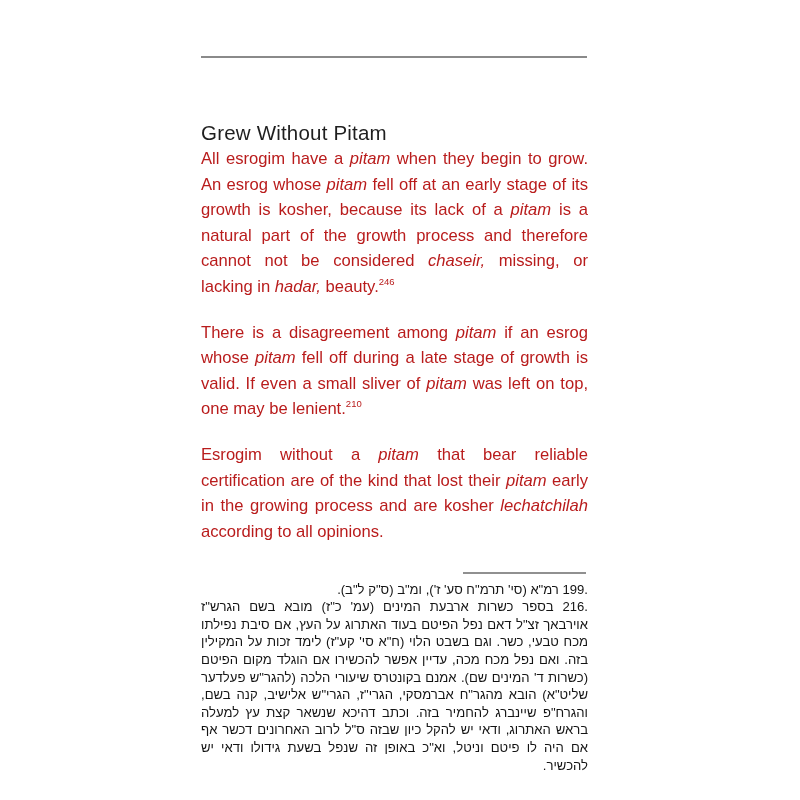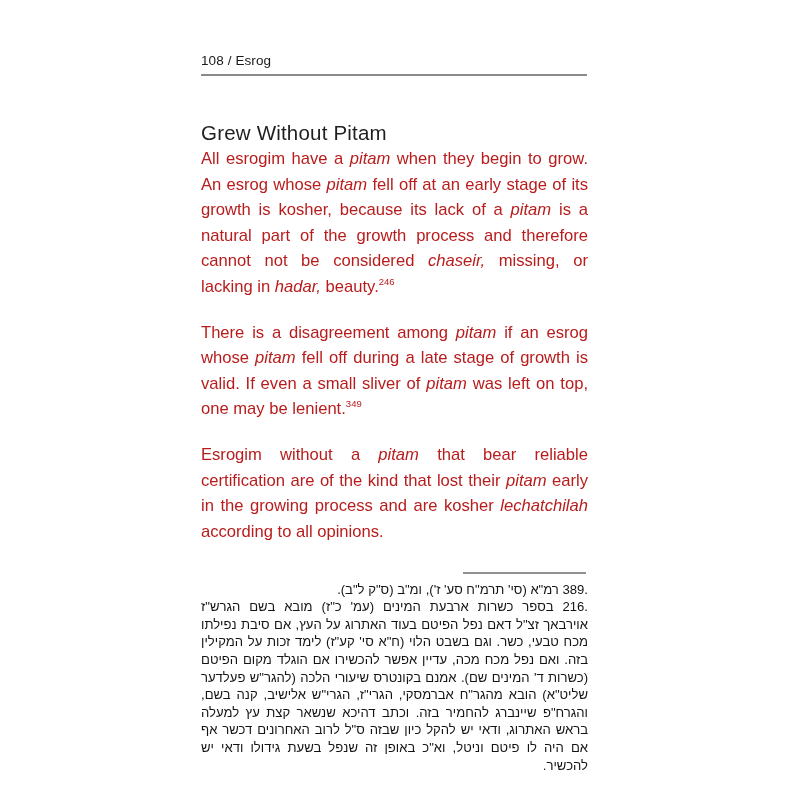--- a/index.html
+++ b/index.html
@@ -117,37 +117,36 @@
   .footnote .fn-num {
     unicode-bidi: plaintext;
   }
 </style>
 </head>
 <body>
 
 <div class="page">
 
   <div class="header-block">
-    <div class="running-head">108 / Esrog</div>
     <div class="header-rule"></div>
   </div>
 
   <h1 class="chapter-title">Grew Without Pitam</h1>
 
   <div class="body-block">
     <p class="para">All esrogim have a <em>pitam</em> when they begin to grow. An esrog whose <em>pitam</em> fell off at an early stage of its growth is kosher, because its lack of a <em>pitam</em> is a natural part of the growth process and therefore cannot not be considered <em>chaseir,</em> missing, or lacking in <em>hadar,</em> beauty.<sup>246</sup></p>
-    <p class="para">There is a disagreement among <em>pitam</em> if an esrog whose <em>pitam</em> fell off during a late stage of growth is valid. If even a small sliver of <em>pitam</em> was left on top, one may be lenient.<sup>349</sup></p>
+    <p class="para">There is a disagreement among <em>pitam</em> if an esrog whose <em>pitam</em> fell off during a late stage of growth is valid. If even a small sliver of <em>pitam</em> was left on top, one may be lenient.<sup>210</sup></p>
     <p class="para">Esrogim without a <em>pitam</em> that bear reliable certification are of the kind that lost their <em>pitam</em> early in the growing process and are kosher <em>lechatchilah</em> according to all opinions.</p>
   </div>
 
   <div class="footnote-block">
     <div class="footnote-rule"></div>
     <div class="footnotes">
       <p class="footnote">
-        <span class="fn-num">389.</span>
+        <span class="fn-num">199.</span>
         <span>רמ"א (סי' תרמ"ח סע' ז'), ומ"ב (ס"ק ל"ב).</span>
       </p>
       <p class="footnote">
         <span class="fn-num">216.</span>
         <span>בספר כשרות ארבעת המינים (עמ' כ"ז) מובא בשם הגרש"ז אוירבאך זצ"ל דאם נפל הפיטם בעוד האתרוג על העץ, אם סיבת נפילתו מכח טבעי, כשר. וגם בשבט הלוי (ח"א סי' קע"ז) לימד זכות על המקילין בזה. ואם נפל מכח מכה, עדיין אפשר להכשירו אם הוגלד מקום הפיטם (כשרות ד' המינים שם). אמנם בקונטרס שיעורי הלכה (להגר"ש פעלדער שליט"א) הובא מהגר"ח אברמסקי, הגרי"ז, הגרי"ש אלישיב, קנה בשם, והגרח"פ שיינברג להחמיר בזה. וכתב דהיכא שנשאר קצת עץ למעלה בראש האתרוג, ודאי יש להקל כיון שבזה ס"ל לרוב האחרונים דכשר אף אם היה לו פיטם וניטל, וא"כ באופן זה שנפל בשעת גידולו ודאי יש להכשיר.</span>
       </p>
     </div>
   </div>
 
 </div>

